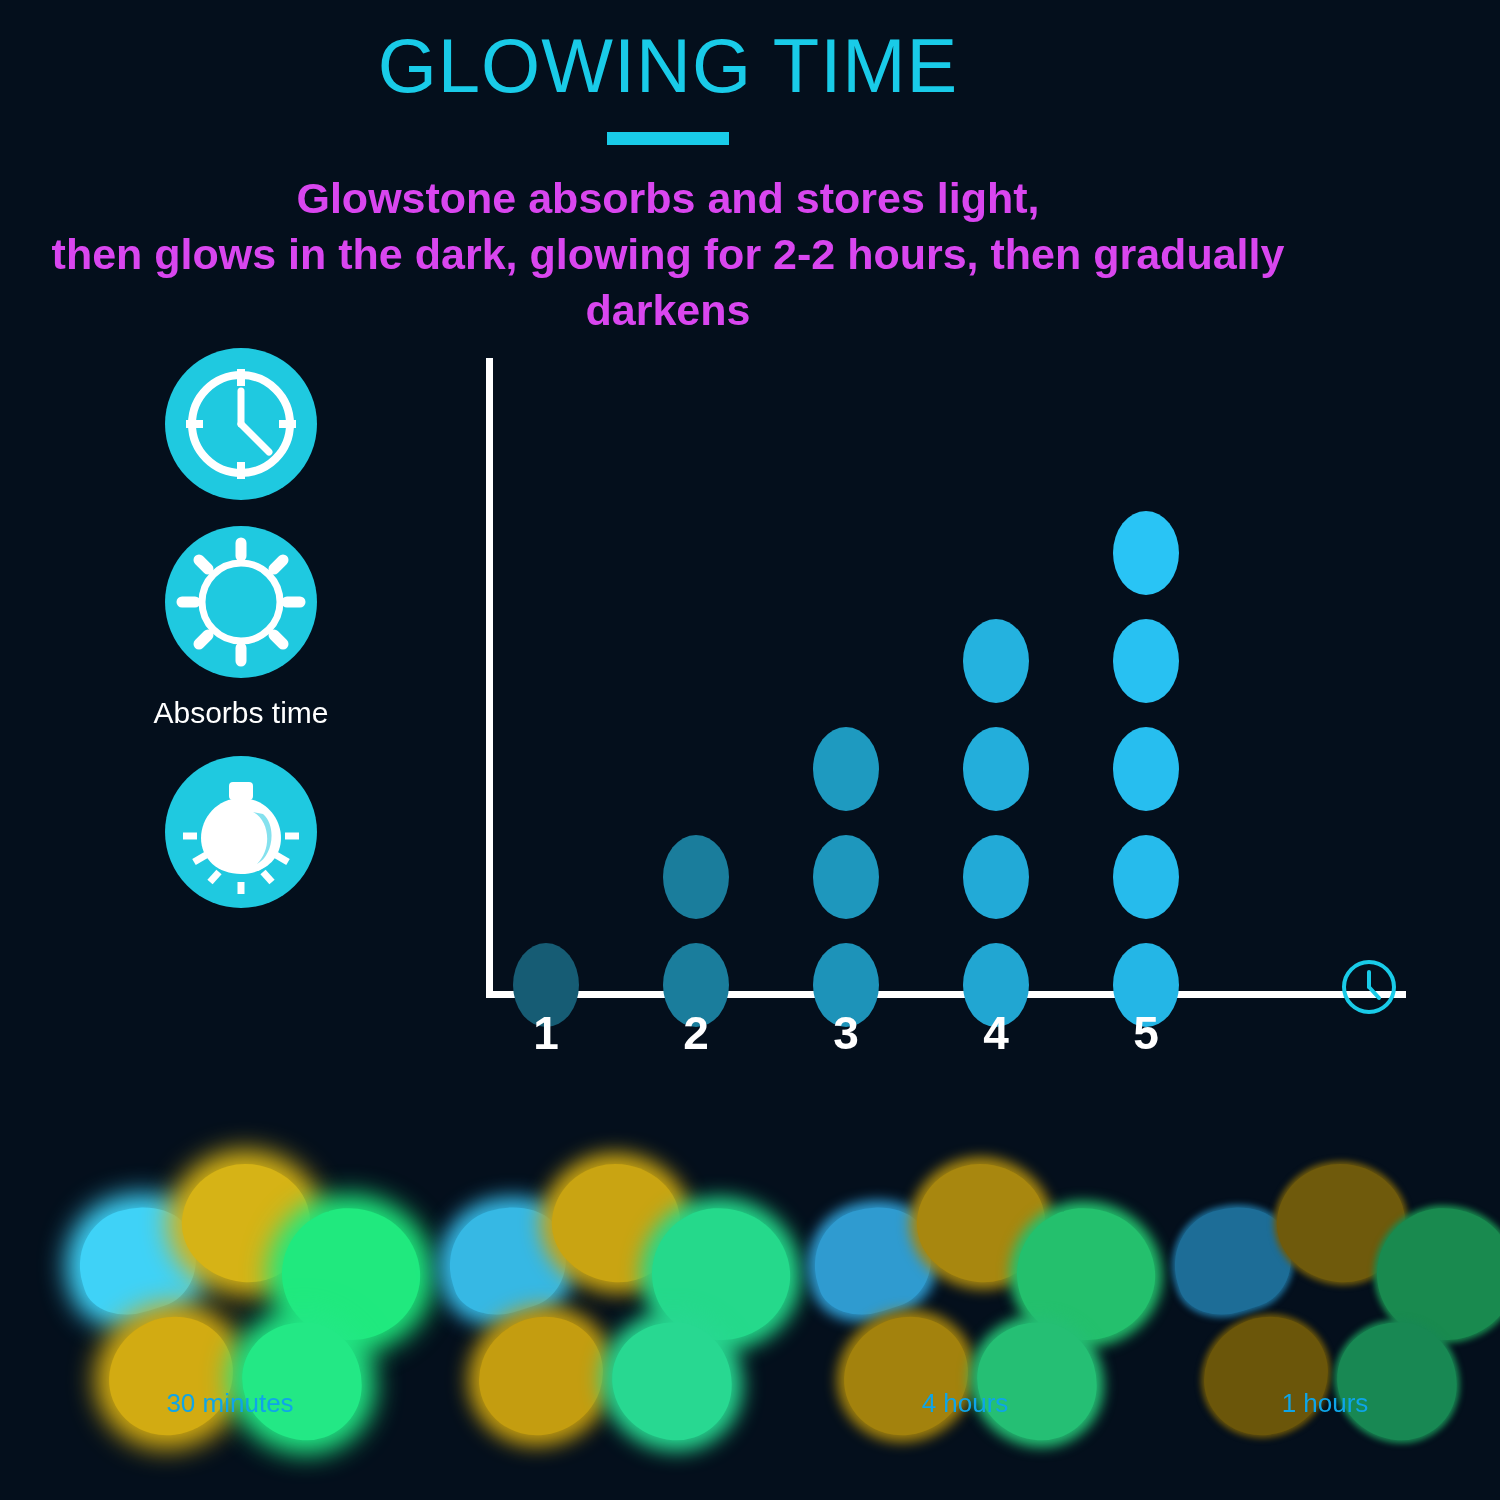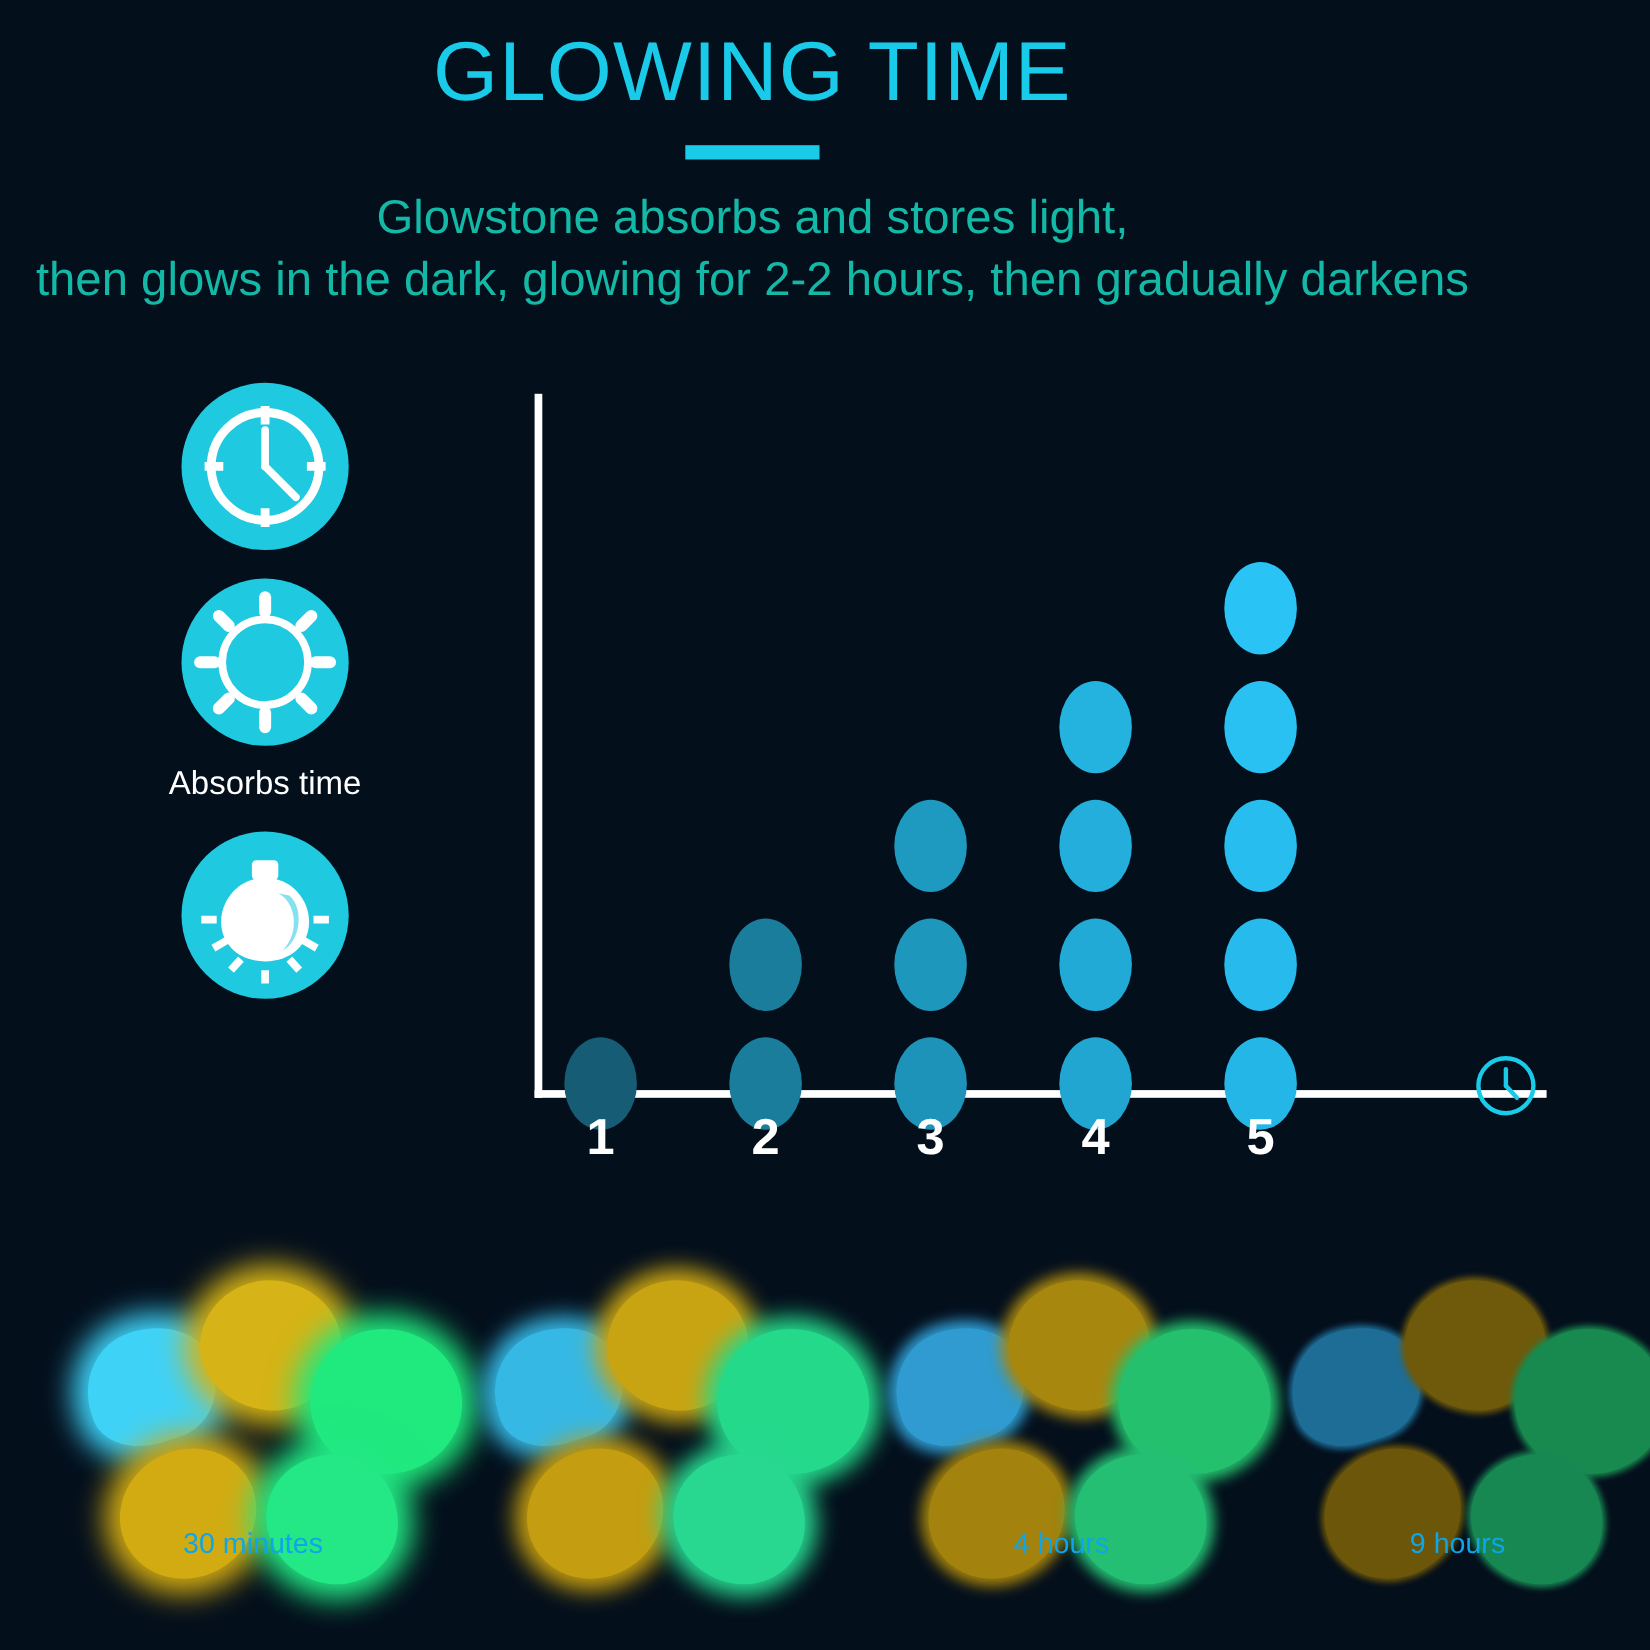--- a/index.html
+++ b/index.html
@@ -6,42 +6,42 @@
   html, body { width:1500px; height:1500px; }
   body {
     background:#040f1c;
     font-family:"Liberation Sans", sans-serif;
     color:#ffffff;
     position:relative;
     overflow:hidden;
   }
 
   
-  #header { position:absolute; top:0; left:16px; width:1336px; }
+  #header { position:absolute; top:0; left:0; width:1336px; }
   #title {
     text-align:center;
     font-size:76px;
     font-weight:400;
     letter-spacing:1px;
     color:#19cbe8;
     line-height:1;
     padding-top:28px;
   }
   #title-rule {
     width:122px; height:13px;
     background:#19cbe8;
     margin:28px auto 0 auto;
   }
   #subtitle {
     text-align:center;
     margin-top:26px;
     font-size:43px;
-    font-weight:400;
+    font-weight:700;
     line-height:1.30;
-    color:#14b8a6;
+    color:#d946ef;
   }
 
   
   #features {
     position:absolute;
     left:96px; top:348px;
     width:290px;
   }
   .feature { text-align:center; margin-bottom:26px; }
   .feature-badge {
@@ -245,15 +245,15 @@
       <div class="stone-label">4 hours</div>
     </div>
     <div class="stone-group" style="left: 1155px; top: 0px;">
       <div class="stone-stage">
         <div class="stone" style="left: 18px; top: 58px; width: 118px; height: 104px; border-radius: 52% 58% 44% 50% / 62% 48% 55% 42%; transform: rotate(-18deg); background: rgb(29, 109, 151); box-shadow: rgb(29, 109, 151) 0px 0px 6px 3px;"></div>
         <div class="stone" style="left: 122px; top: 14px; width: 128px; height: 118px; border-radius: 50% 50% 48% 52% / 52% 48%; transform: rotate(6deg); background: rgb(111, 90, 12); box-shadow: rgb(111, 90, 12) 0px 0px 6px 3px;"></div>
         <div class="stone" style="left: 222px; top: 58px; width: 138px; height: 132px; border-radius: 48% 52% 50% 50% / 50% 52% 48% 50%; transform: rotate(-4deg); background: rgb(25, 138, 79); box-shadow: rgb(25, 138, 79) 0px 0px 6px 3px;"></div>
         <div class="stone" style="left: 48px; top: 168px; width: 126px; height: 116px; border-radius: 50%; transform: rotate(-28deg); background: rgb(107, 86, 10); box-shadow: rgb(107, 86, 10) 0px 0px 6px 3px;"></div>
         <div class="stone" style="left: 182px; top: 172px; width: 120px; height: 118px; border-radius: 52% 48% 46% 54% / 48% 54% 46% 52%; transform: rotate(4deg); background: rgb(24, 136, 83); box-shadow: rgb(24, 136, 83) 0px 0px 6px 3px;"></div>
       </div>
-      <div class="stone-label">9 hours</div>
+      <div class="stone-label">1 hours</div>
     </div>
   </div>
 
 </body></html>

